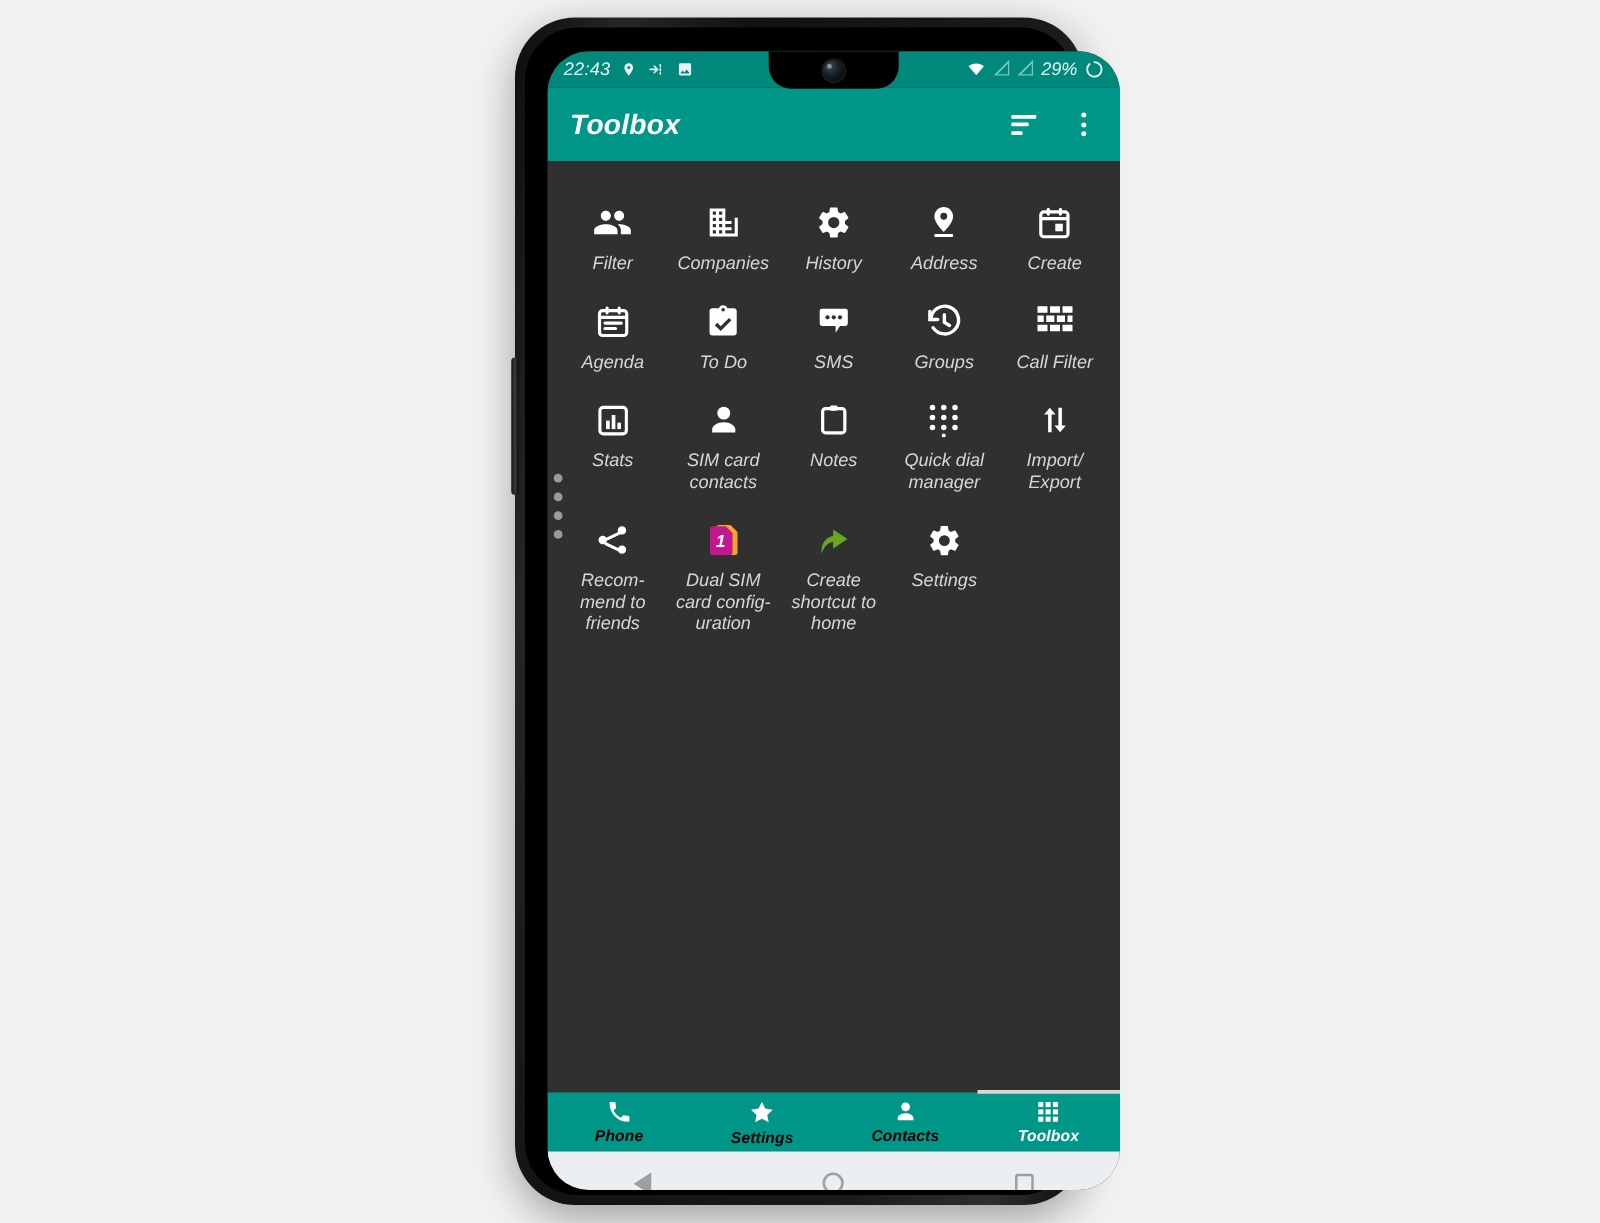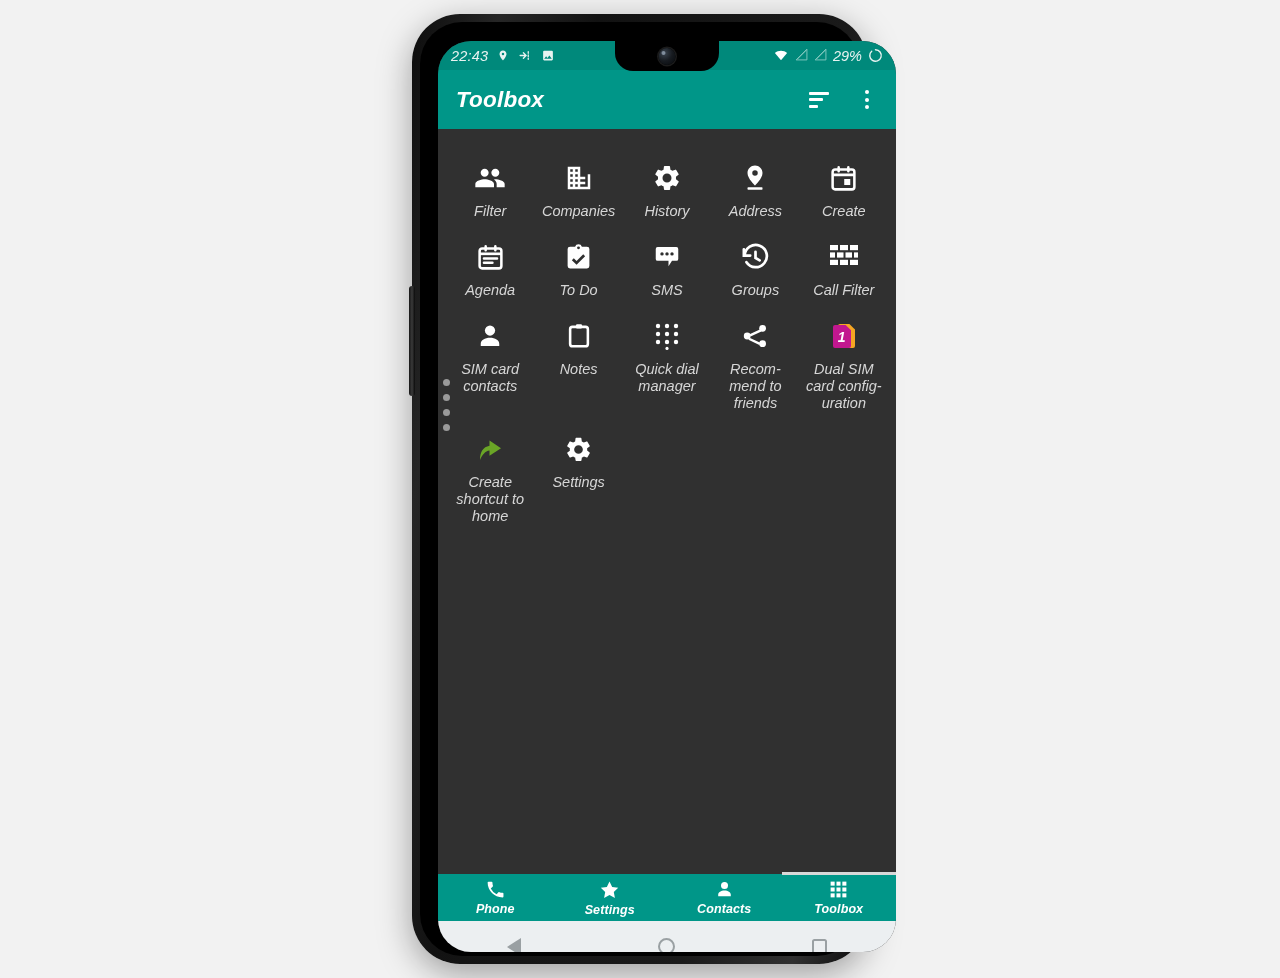--- a/index.html
+++ b/index.html
@@ -169,21 +169,21 @@
     position: relative;
     height: 47px;
     background: #009688;
     display: flex;
   }
   .tab {
     flex: 1; position: relative;
     display: flex; flex-direction: column; align-items: center; justify-content: center;
     gap: 2px; cursor: pointer;
   }
-  .tab-label { font-size: 12.5px; font-weight: bold; color: #ffffff; letter-spacing: .1px; }
+  .tab-label { font-size: 12.5px; font-weight: bold; color: #000000; letter-spacing: .1px; }
   .tab.active .tab-label { color: #ffffff; }
   .tab-indicator {
     position: absolute; top: -2px; left: 0; right: 0; height: 3px;
     background: #d8d8d8;
   }
 
   
   #android-nav {
     height: 51px;
     background: #eceff1;
@@ -391,20 +391,31 @@
                   <rect x="16.5" y="8.4" width="6.5" height="5.2"></rect>
                   <rect x="25" y="8.4" width="4" height="5.2"></rect>
                 <rect x="1" y="15.8" width="8" height="5.2"></rect>
                   <rect x="11" y="15.8" width="8" height="5.2"></rect>
                   <rect x="21" y="15.8" width="8" height="5.2"></rect>
               </svg>
             </span>
             <span class="tool-label">Call Filter</span>
           </div>
 
+          <div class="tool-item">
+            <span class="tool-icon">
+              <svg class="ic" width="27" height="27" viewBox="0 0 24 24" fill="none">
+                  <rect x="2.6" y="2.6" width="18.8" height="18.8" rx="2.4" stroke="#fff" stroke-width="2.2"></rect>
+                  <rect x="7" y="12" width="2.6" height="6" fill="#fff"></rect>
+                  <rect x="11" y="8" width="2.6" height="10" fill="#fff"></rect>
+                  <rect x="15" y="13.5" width="2.6" height="4.5" fill="#fff"></rect>
+                </svg>
+            </span>
+            <span class="tool-label">Stats</span>
+          </div>
 
           <div class="tool-item">
             <span class="tool-icon">
               <svg class="ic" width="30" height="30" viewBox="0 0 24 24" fill="#fff">
                   <circle cx="12" cy="7.6" r="4.1"></circle>
                   <path d="M12 13.4c-4.1 0-7.4 2.1-7.4 4.7V20h14.8v-1.9c0-2.6-3.3-4.7-7.4-4.7z"></path>
                 </svg>
             </span>
             <span class="tool-label">SIM card contacts</span>
           </div>
@@ -430,20 +441,29 @@
                   <circle cx="22" cy="12" r="2.2"></circle>
                 <circle cx="4" cy="20" r="2.2"></circle>
                   <circle cx="13" cy="20" r="2.2"></circle>
                   <circle cx="22" cy="20" r="2.2"></circle>
                 <circle cx="13" cy="26.4" r="1.6"></circle>
               </svg>
             </span>
             <span class="tool-label">Quick dial manager</span>
           </div>
 
+          <div class="tool-item">
+            <span class="tool-icon">
+              <svg class="ic" width="26" height="28" viewBox="0 0 24 24" fill="#fff">
+                  <path d="M8.2 3 4 8h2.9v13h2.6V8h2.9L8.2 3z"></path>
+                  <path d="M15.8 21 20 16h-2.9V3h-2.6v13h-2.9l4.2 5z"></path>
+                </svg>
+            </span>
+            <span class="tool-label">Import/ Export</span>
+          </div>
 
           <div class="tool-item">
             <span class="tool-icon">
               <svg class="ic" width="28" height="28" viewBox="0 0 24 24" fill="#fff">
                   <circle cx="18.5" cy="5.4" r="2.9"></circle>
                   <circle cx="5.3" cy="12" r="2.9"></circle>
                   <circle cx="18.5" cy="18.6" r="2.9"></circle>
                   <path d="M7.3 10.6 16.6 6.2l.9 1.9-9.3 4.4zM7.3 13.4l9.3 4.4-.9 1.9-9.3-4.4z"></path>
                 </svg>
             </span>

